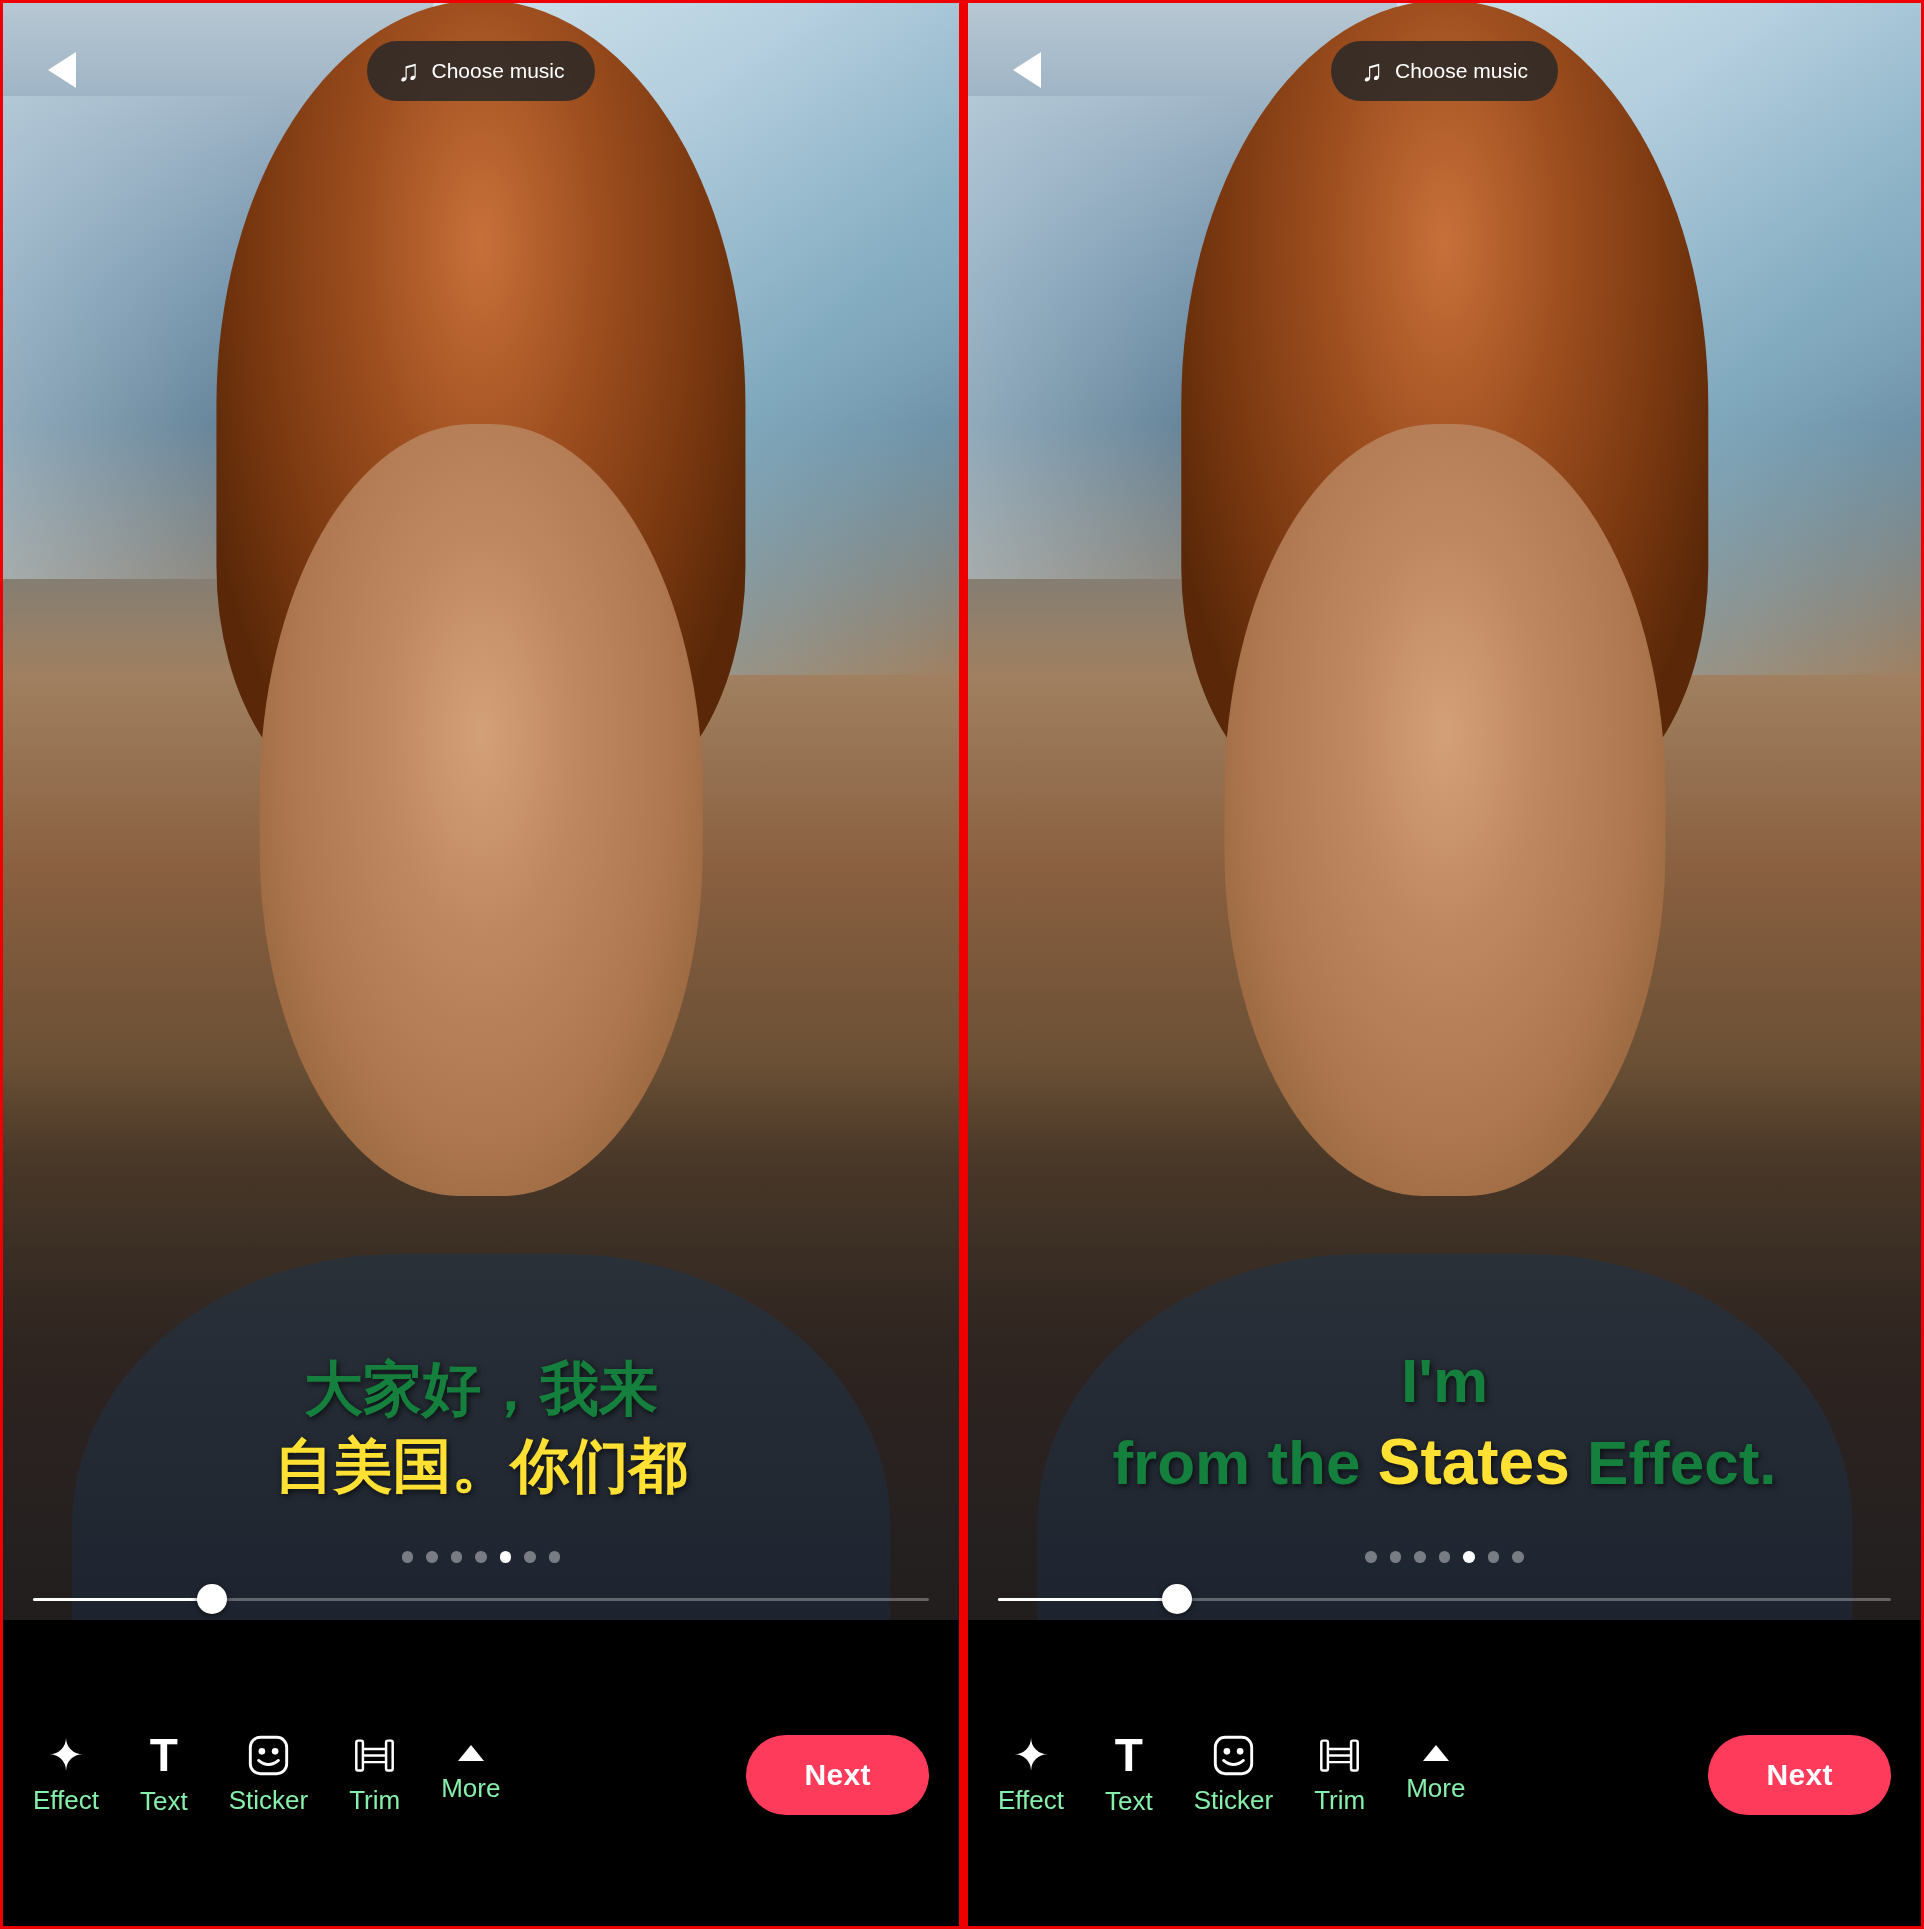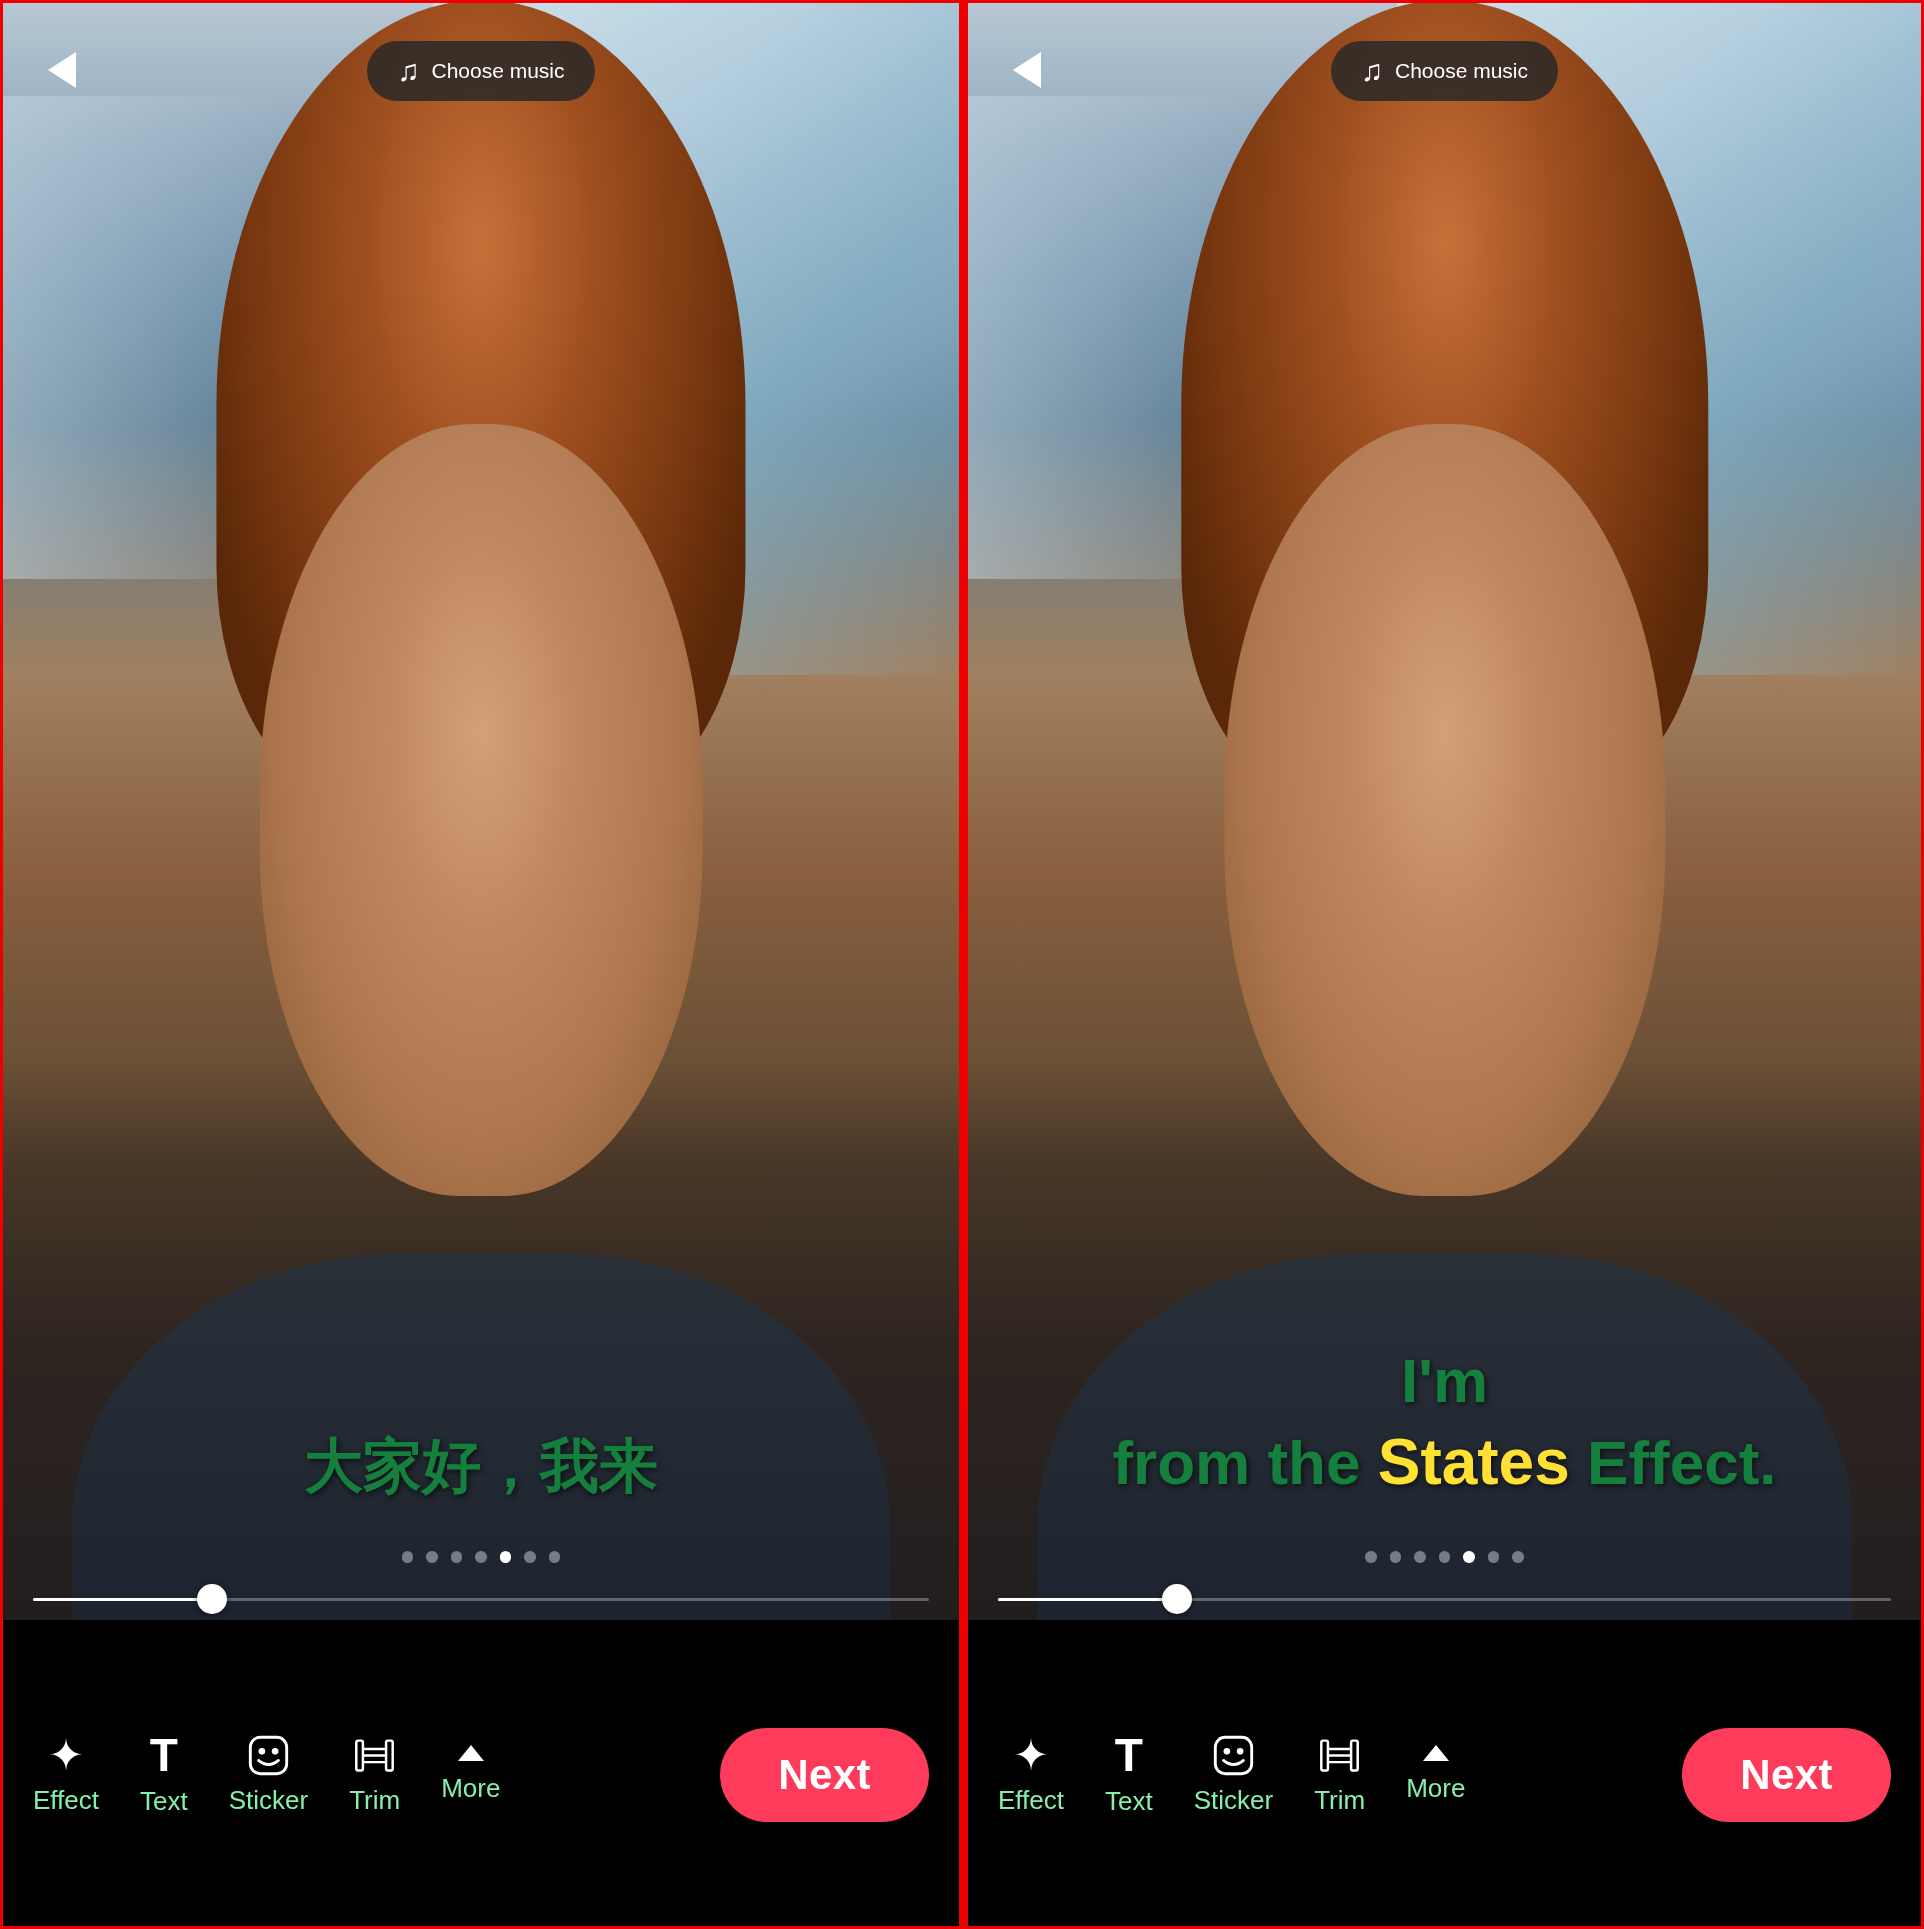--- a/index.html
+++ b/index.html
@@ -314,21 +314,21 @@
       font-size: 26px;
       font-weight: 400;
     }
 
     .next-button {
       background: #FF3B5C;
       color: white;
       border: none;
       border-radius: 49px;
       padding: 23px 58px;
-      font-size: 42px;
+      font-size: 30px;
       font-weight: 700;
       cursor: pointer;
       letter-spacing: 0.4px;
     }
 
     
     .more-icon {
       display: flex;
       flex-direction: column;
       align-items: center;
@@ -391,20 +391,23 @@
     </div>
     <div class="music-pill">
       <span class="music-icon">♫</span>
       <span class="music-label">Choose music</span>
     </div>
   </div>
 
   <div class="subtitle-area">
     <div class="subtitle-line">
       <span class="subtitle-white">大家好，我来</span>
+    </div>
+    <div class="subtitle-line">
+      <span class="subtitle-yellow">自美国。你们都</span>
     </div>
   </div>
 
   <div class="progress-dots">
     <div class="dot"></div>
     <div class="dot"></div>
     <div class="dot"></div>
     <div class="dot"></div>
     <div class="dot active"></div>
     <div class="dot"></div>

